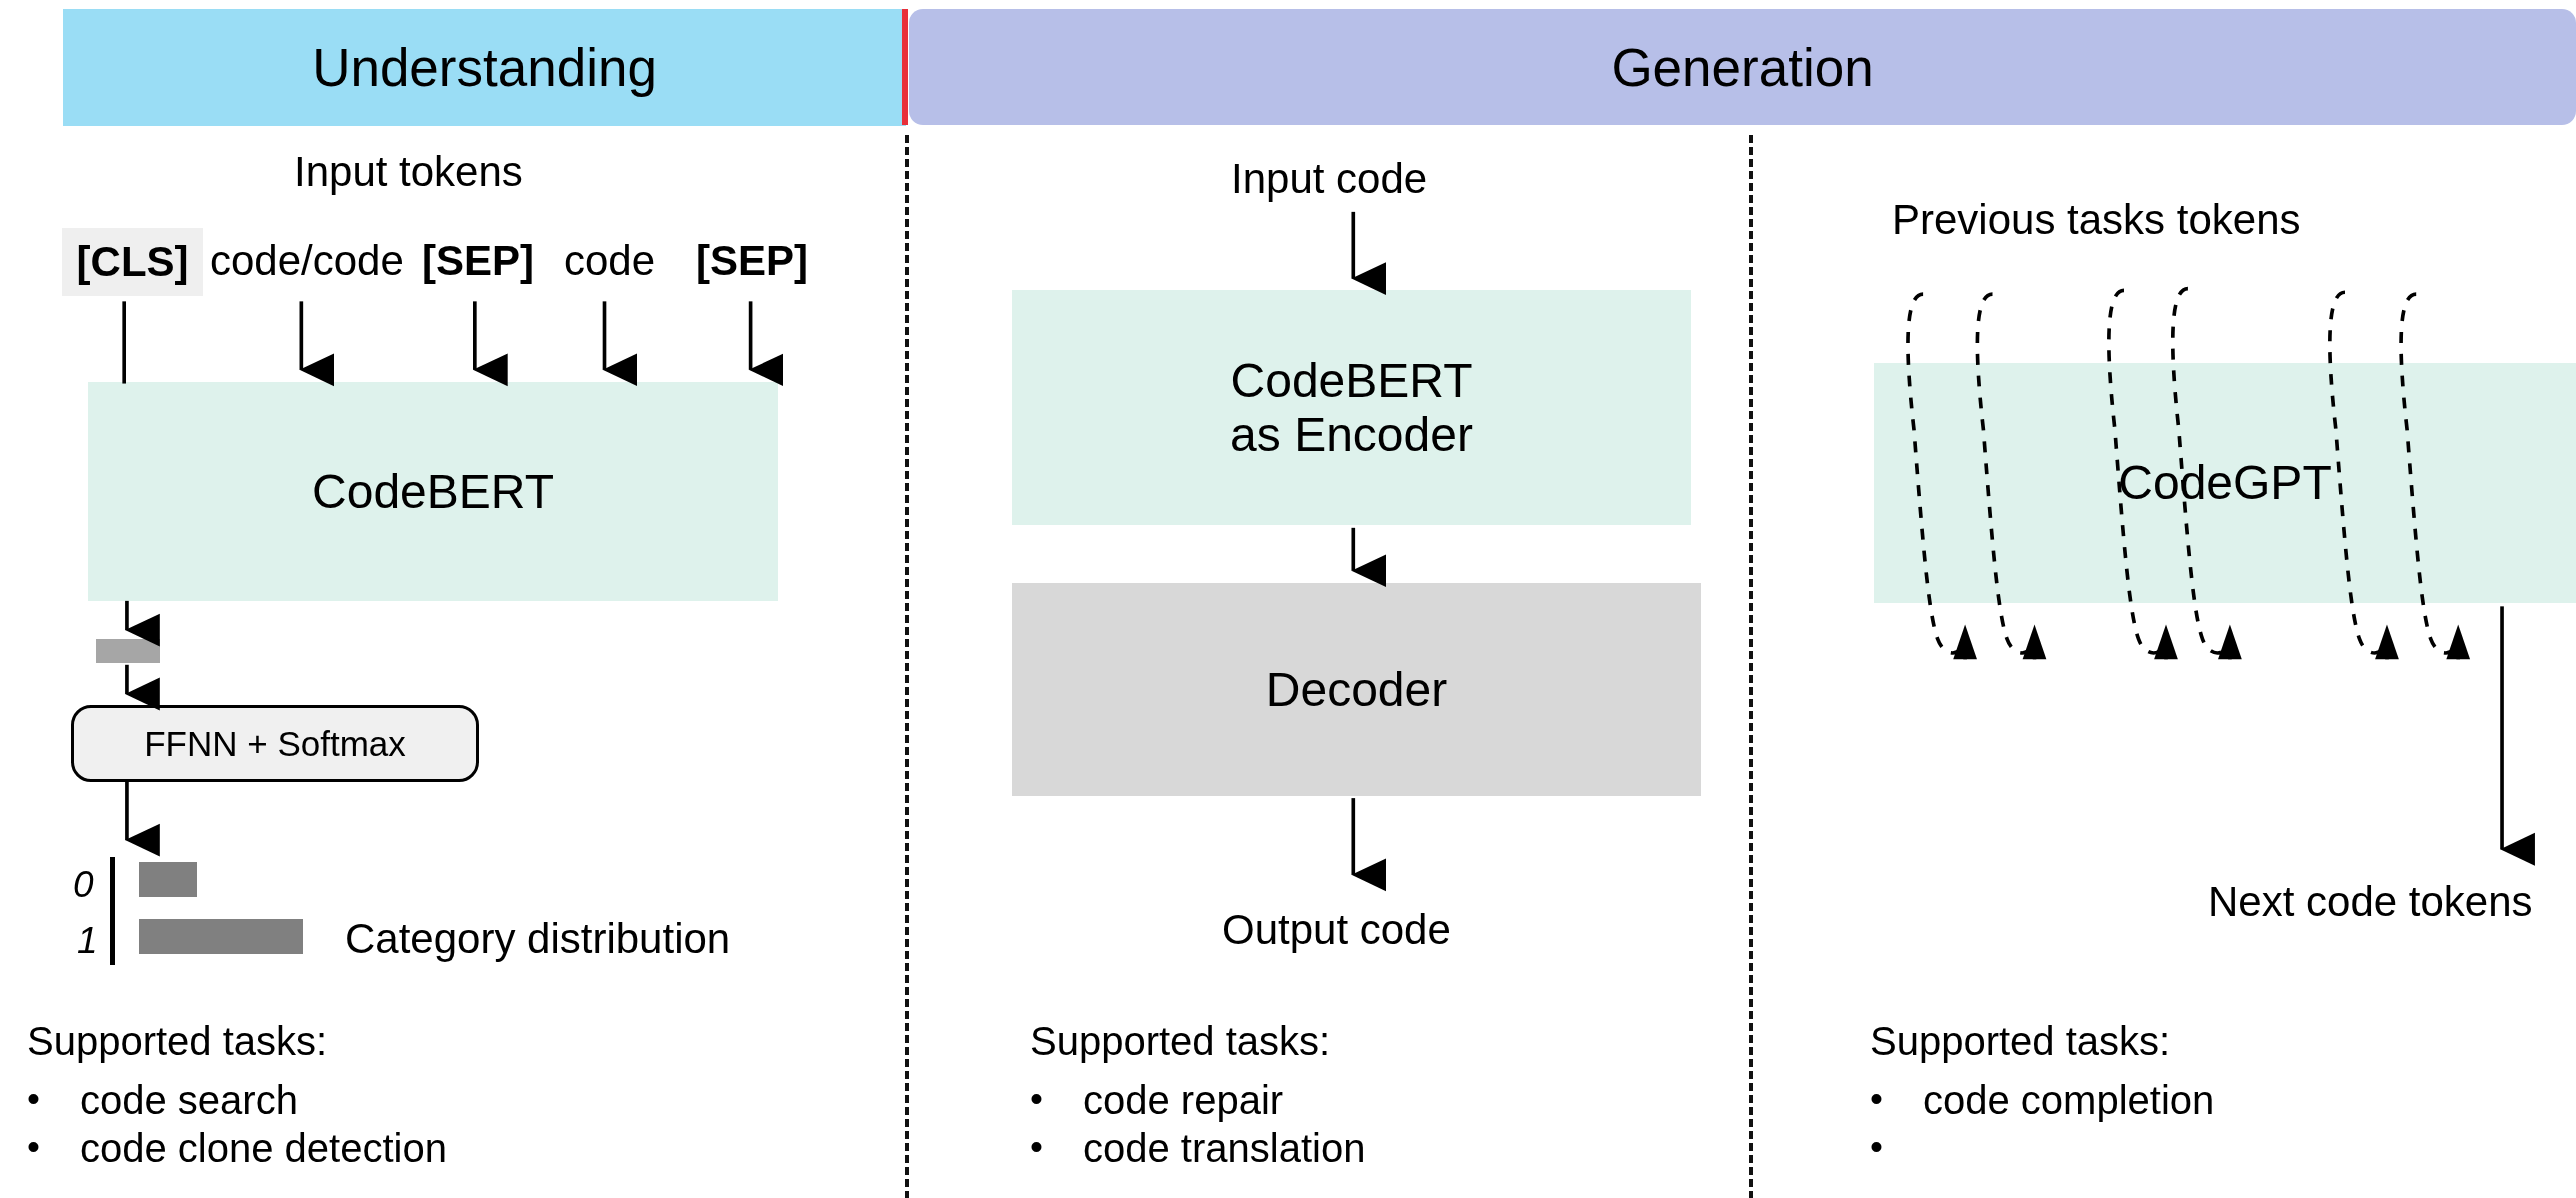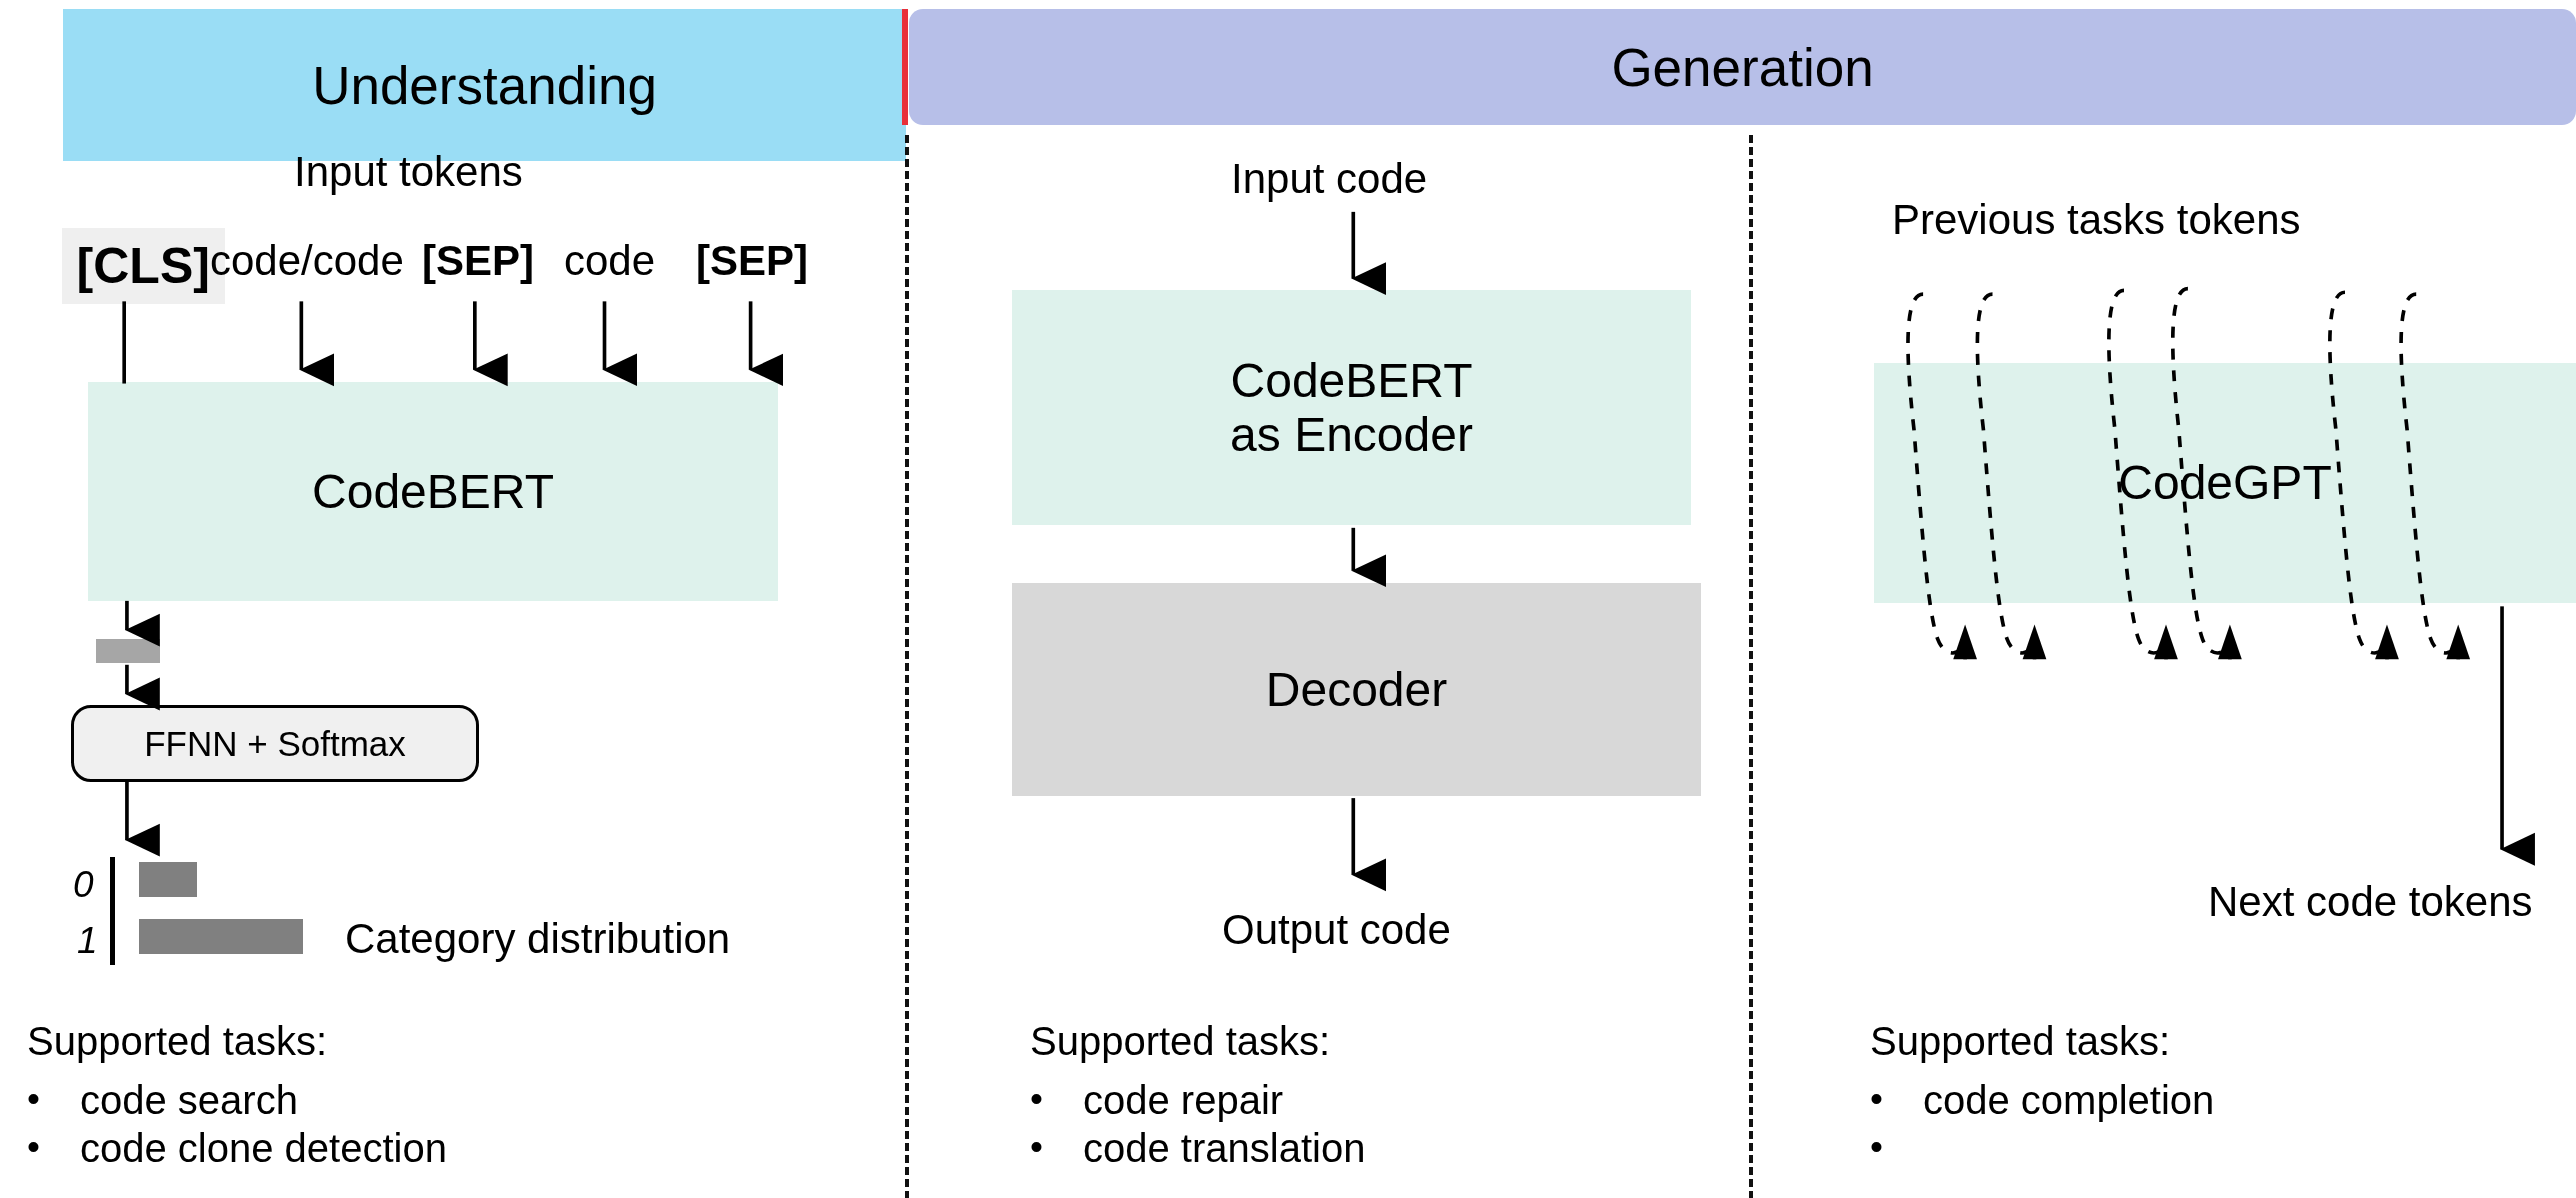--- a/index.html
+++ b/index.html
@@ -2,21 +2,21 @@
 <html style="font-size:14.6px"><head>
 <meta charset="utf-8">
 <style>
   html,body{margin:0;padding:0;background:#fff;}
   body{font-family:"Liberation Sans","DejaVu Sans",sans-serif;color:#000;}
   #canvas{position:relative;width:2576px;height:1199px;overflow:hidden;background:#fff;}
 
   
   .hdr{position:absolute;display:flex;align-items:center;justify-content:center;}
   .hdr span{font-size:53px;font-weight:400;letter-spacing:0px;line-height:1;}
-  #hdr-understanding{left:63px;top:9px;width:843px;height:152px;background:#9addf5;}
+  #hdr-understanding{left:63px;top:9px;width:843px;height:117px;background:#9addf5;}
   #hdr-generation{left:909px;top:9px;width:1667px;height:116px;background:#b7bfe8;}
   #hdr-divider{position:absolute;left:902px;top:9px;width:6.4px;height:116px;background:#e8303a;}
 
   
   .vdash{position:absolute;width:0;border-left:4.6px dashed #111;}
   #divider-1{left:905px;top:135px;height:1064px;}
   #divider-2{left:1749px;top:135px;height:1064px;}
 
   
   .lbl{position:absolute;white-space:nowrap;line-height:1;}
@@ -28,21 +28,21 @@
   .mint{background:#def2ec;}
   .grayb{background:#d8d8d8;}
   .box .btxt{font-size:48px;line-height:1.12;white-space:pre-line;}
 
   #box-codebert{left:88px;top:382px;width:690px;height:219px;}
   #box-encoder{left:1012px;top:290px;width:679px;height:235px;}
   #box-decoder{left:1012px;top:583px;width:689px;height:213px;}
   #box-codegpt{left:1874px;top:363px;width:702px;height:240px;}
 
   
-  #tok-cls{left:62px;top:228px;padding:12.8px 14.6px;background:#efefef;font-size:50px;font-weight:bold;}
+  #tok-cls{left:62px;top:228px;padding:12.8px 14.6px;background:#efefef;font-size:42px;font-weight:bold;}
 
   
   #arrows{position:absolute;left:0;top:0;width:2576px;height:1199px;pointer-events:none;}
 
   
   #ffnn{position:absolute;left:71px;top:705px;width:402px;height:71px;border:3.7px solid #000;border-radius:20px;background:#f0f0f0;display:flex;align-items:center;justify-content:center;}
   #ffnn span{font-size:35px;}
   #cat-axis{position:absolute;left:110px;top:857px;width:4.6px;height:108px;background:#000;}
   .catlabel{position:absolute;font-size:37px;font-style:italic;}
   .catbar{position:absolute;background:#808080;height:35px;}

